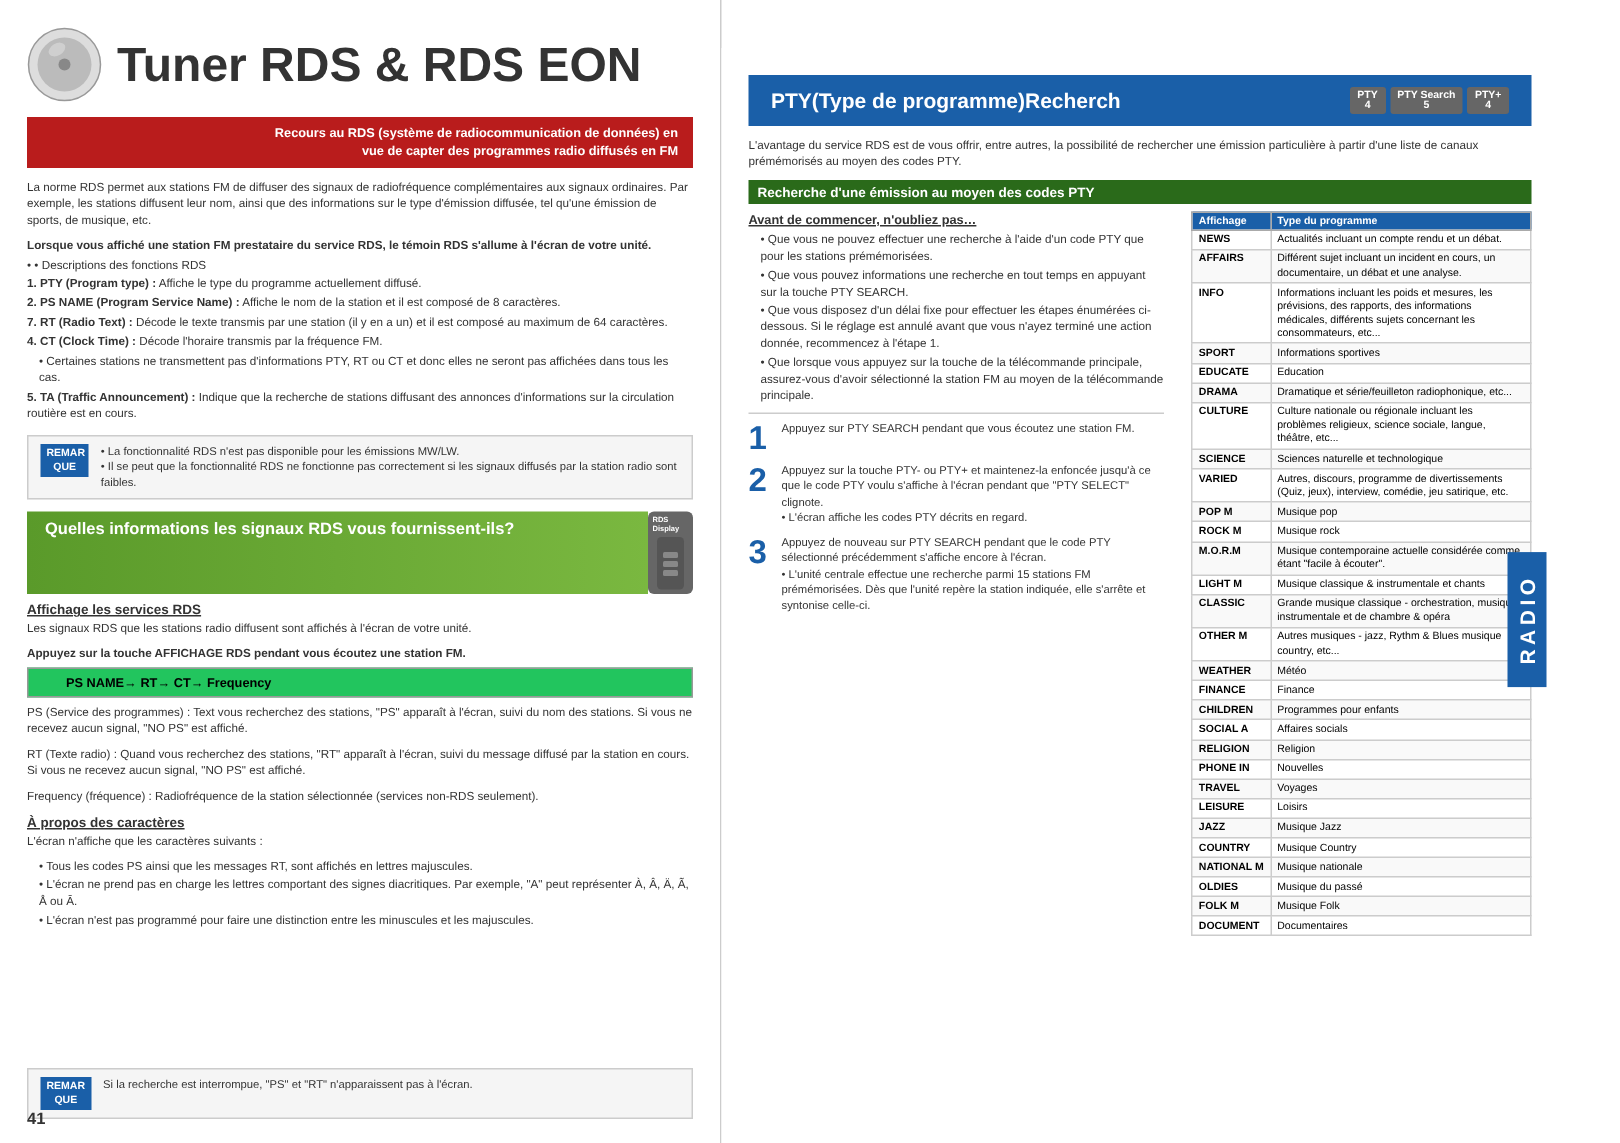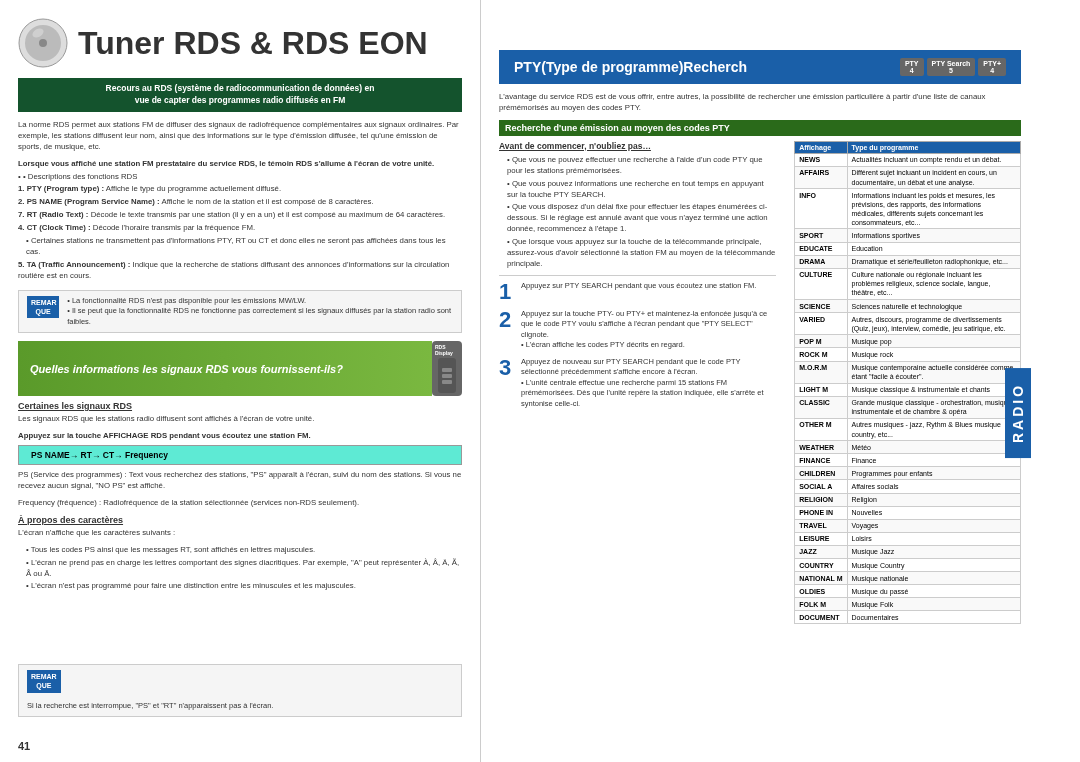--- a/index.html
+++ b/index.html
@@ -45,27 +45,27 @@
       align-items: center;
       gap: 10px;
     }
     .title-disc {
       width: 50px;
       height: 50px;
     }
 
     
     .blue-header {
-      background: #14532d;
+      background: #b91c1c;
       color: #fff;
       padding: 5px 10px;
       font-size: 8.5px;
       font-weight: bold;
       margin-bottom: 8px;
-      text-align: center;
+      text-align: right;
       line-height: 1.4;
     }
 
     .body-text {
       font-size: 7.8px;
       line-height: 1.4;
       color: #333;
       margin-bottom: 6px;
     }
 
@@ -123,23 +123,22 @@
 
     
     .green-section {
       background: linear-gradient(90deg, #5a9a2a, #7ab840);
       color: #fff;
       font-size: 11px;
       font-weight: bold;
       padding: 6px 12px;
       margin: 8px 0 6px 0;
       display: flex;
-      align-items: center;
+      align-items: flex-start;
       justify-content: space-between;
-      font-style: italic;
     }
     .remote-img {
       width: 30px;
       height: 55px;
       background: #666;
       border-radius: 4px;
       display: flex;
       flex-direction: column;
       align-items: center;
       justify-content: flex-start;
@@ -154,23 +153,23 @@
       font-weight: bold;
       color: #333;
       margin: 5px 0 3px 0;
       text-decoration: underline;
     }
 
     
     .flow-arrows {
       display: flex;
       align-items: center;
-      background: #5eead4;
+      background: #22c55e;
       border: 1px solid #999;
-      padding: 4px 12px;
+      padding: 4px 25px;
       margin: 5px 0;
       font-size: 8.5px;
       font-weight: bold;
       gap: 4px;
     }
 
     .page-num {
       position: absolute;
       bottom: 10px;
       font-size: 11px;
@@ -351,40 +350,41 @@
     <div class="remote-img">
       <div style="font-size:5px; margin-bottom:2px;">RDS Display</div>
       <div style="width:18px; height:35px; background:#555; border-radius:3px; display:flex; flex-direction:column; align-items:center; justify-content:center; gap:2px;">
         <div style="width:10px; height:4px; background:#888; border-radius:1px;"></div>
         <div style="width:10px; height:4px; background:#888; border-radius:1px;"></div>
         <div style="width:10px; height:4px; background:#888; border-radius:1px;"></div>
       </div>
     </div>
   </div>
 
-  <div class="section-title-small">Certaines les signaux RDS</div>
+  <div class="section-title-small">Affichage les services RDS</div>
   <div class="body-text">Les signaux RDS que les stations radio diffusent sont affichés à l'écran de votre unité.</div>
   <div class="bold-line">Appuyez sur la touche AFFICHAGE RDS pendant vous écoutez une station FM.</div>
 
   <div class="flow-arrows">
     <span>PS NAME→  RT→  CT→  Frequency</span>
   </div>
 
   <div class="body-text">PS (Service des programmes) : Text vous recherchez des stations, "PS" apparaît à l'écran, suivi du nom des stations. Si vous ne recevez aucun signal, "NO PS" est affiché.</div>
+  <div class="body-text">RT (Texte radio) : Quand vous recherchez des stations, "RT" apparaît à l'écran, suivi du message diffusé par la station en cours. Si vous ne recevez aucun signal, "NO PS" est affiché.</div>
   <div class="body-text">Frequency (fréquence) : Radiofréquence de la station sélectionnée (services non-RDS seulement).</div>
 
   <div class="section-title-small">À propos des caractères</div>
   <div class="body-text">L'écran n'affiche que les caractères suivants :</div>
   <div>
     <div class="bullet-item">Tous les codes PS ainsi que les messages RT, sont affichés en lettres majuscules.</div>
     <div class="bullet-item">L'écran ne prend pas en charge les lettres comportant des signes diacritiques. Par exemple, "A" peut représenter À, Â, Ä, Ã, Å ou Ā.</div>
     <div class="bullet-item">L'écran n'est pas programmé pour faire une distinction entre les minuscules et les majuscules.</div>
   </div>
 
-  <div class="remark-box" style="margin-top:auto; position:absolute; bottom:37px; left:18px; right:18px;flex-direction:column;">
+  <div class="remark-box" style="margin-top:auto; position:absolute; bottom:8px; left:18px; right:18px;">
     <div class="remark-label">REMAR<br>QUE</div>
     <div class="remark-text">Si la recherche est interrompue, "PS" et "RT" n'apparaissent pas à l'écran.</div>
   </div>
 
   <span class="page-num page-num-left">41</span>
 </div>
 
 <div class="right-page" style="position:relative;">
 
   <div class="pty-header">

